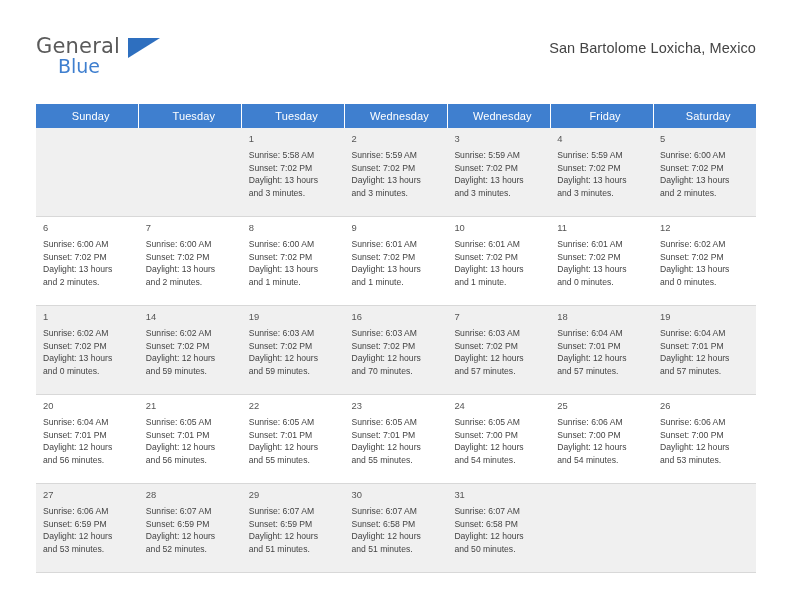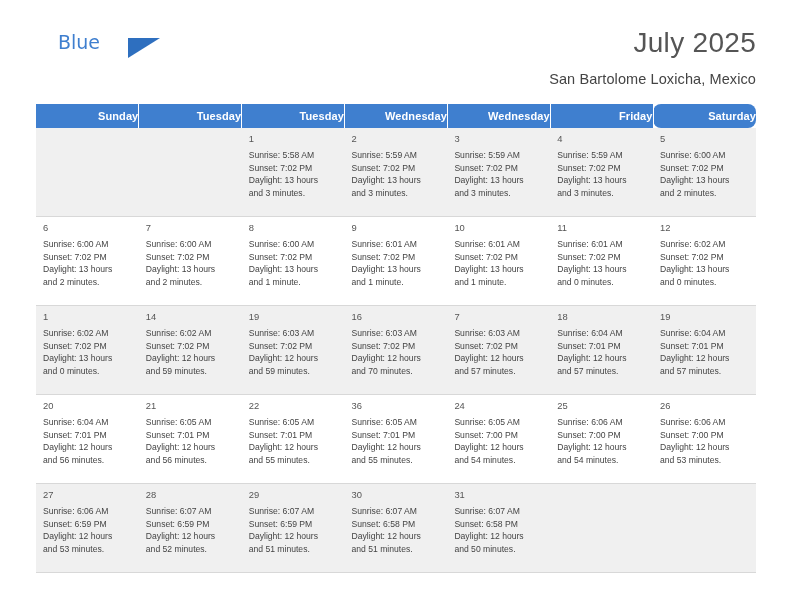--- a/index.html
+++ b/index.html
@@ -75,27 +75,27 @@
   table.calendar {
     width: 720px;
     border-collapse: collapse;
     margin-top: 14px;
     table-layout: fixed;
   }
   table.calendar th {
     background: #3f7fcf;
     color: #ffffff;
     font-size: 11px;
-    font-weight: bold;
-    text-align: right;
+    font-weight: normal;
+    text-align: center;
     padding: 6px 0 6px 7px;
     border-right: 1px solid #ffffff;
     letter-spacing: 0.1px;
   }
-  table.calendar th:last-child { border-right: none; border-radius: 8px; }
+  table.calendar th:last-child { border-right: none; }
   table.calendar td {
     vertical-align: top;
     height: 80px;
     padding: 4px 6px 4px 7px;
     border-bottom: 1px solid #d8d8d8;
     font-size: 8.6px;
     line-height: 1.48;
     color: #444444;
   }
   tr.shaded td { background: #f0f0f0; }
@@ -109,25 +109,25 @@
   .info div { white-space: nowrap; }
   .empty { }
 </style>
 </head>
 <body>
 
 <div class="page">
 
   <div class="header">
     <div class="logo">
+      <span class="logo-general">General</span>
       <span class="logo-shape"></span>
       <span class="logo-blue">Blue</span>
     </div>
     <div class="header-right">
-      <h1 class="title">July 2025</h1>
       <div class="subtitle">San Bartolome Loxicha, Mexico</div>
     </div>
   </div>
 
   <table class="calendar">
     <thead>
       <tr>
         <th>Sunday</th>
         <th>Tuesday</th>
         <th>Tuesday</th>
@@ -339,21 +339,21 @@
           <td>
             <span class="daynum">22</span>
             <div class="info">
               <div>Sunrise: 6:05 AM</div>
               <div>Sunset: 7:01 PM</div>
               <div>Daylight: 12 hours</div>
               <div>and 55 minutes.</div>
             </div>
           </td>
           <td>
-            <span class="daynum">36</span>
+            <span class="daynum">23</span>
             <div class="info">
               <div>Sunrise: 6:05 AM</div>
               <div>Sunset: 7:01 PM</div>
               <div>Daylight: 12 hours</div>
               <div>and 55 minutes.</div>
             </div>
           </td>
           <td>
             <span class="daynum">24</span>
             <div class="info">

